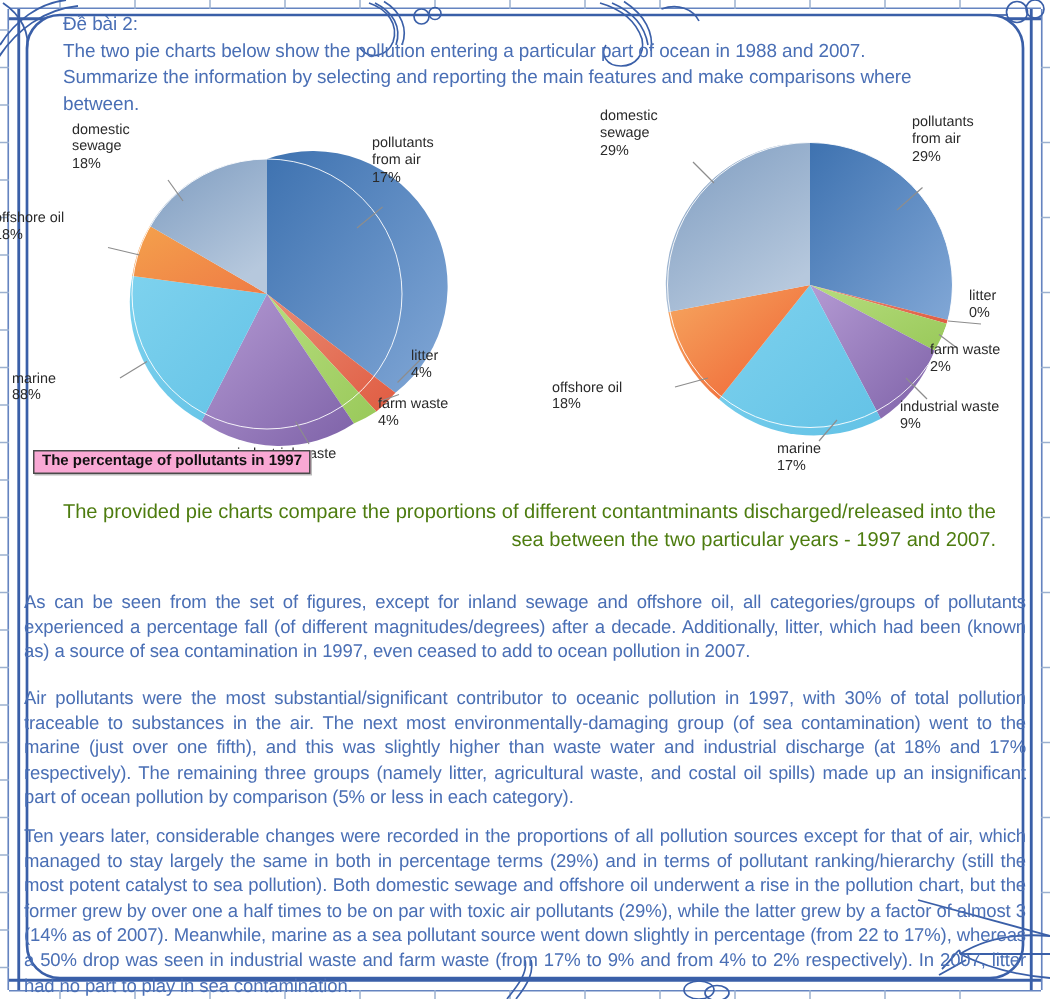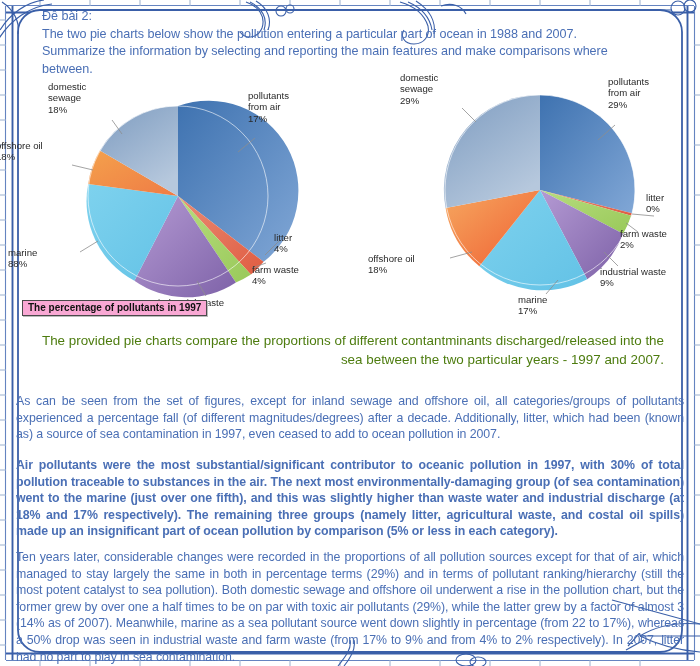--- a/index.html
+++ b/index.html
@@ -64,21 +64,21 @@
   .para{
     position:absolute;left:16px;width:668px;
     color:#4a6fb5;
     font-size:12.35px;
     line-height:16.6px;
     text-align:justify;
     letter-spacing:-0.08px;
     margin-top:20px;
   }
   .p1{top:373px;}
-  .p2{top:437px;font-weight:bold;}
+  .p2{top:437px;}
   .p3{top:529px;}
 </style>
 </head>
 <body>
 
 <div class="page">
 
   <svg class="frame-svg" viewBox="0 0 700 666" xmlns="http://www.w3.org/2000/svg">
     <defs>
       <linearGradient id="gAir" x1="0" y1="0" x2="1" y2="1">

